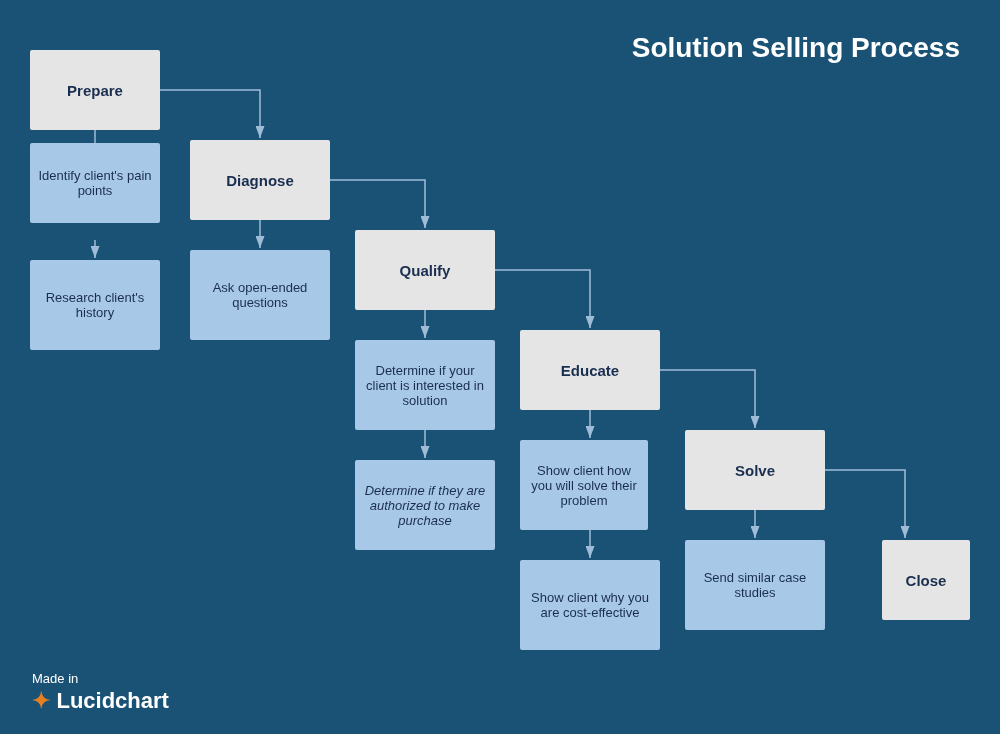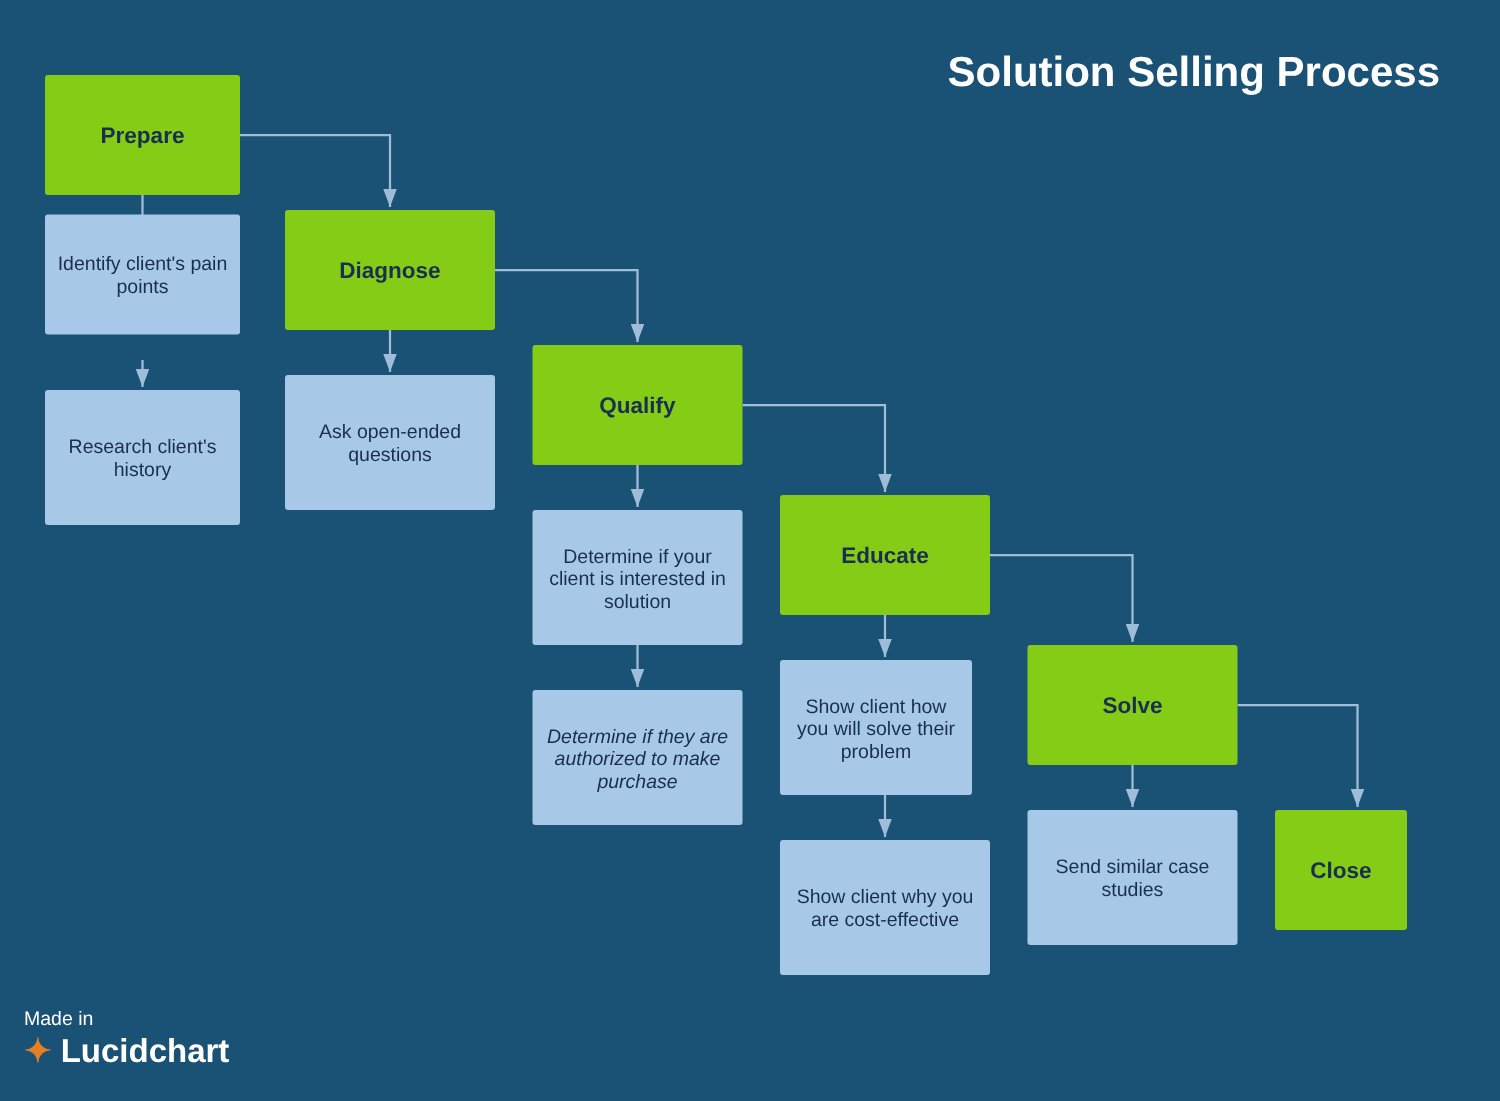--- a/index.html
+++ b/index.html
@@ -30,21 +30,21 @@
       align-items: center;
       justify-content: center;
       text-align: center;
       border-radius: 2px;
       font-size: 13px;
       color: #1a2e50;
       padding: 8px;
     }
 
     .box-dark {
-      background-color: #84cc16;
+      background-color: #e5e5e5;
       font-weight: bold;
       font-size: 15px;
       color: #1a2e50;
     }
 
     .box-light {
       background-color: #a8c8e8;
       font-size: 13px;
       color: #1a2e50;
     }
@@ -55,21 +55,21 @@
       top: 0;
       left: 0;
       width: 1000px;
       height: 734px;
       pointer-events: none;
     }
 
     .lucidchart-logo {
       position: absolute;
       bottom: 20px;
-      left: 16px;
+      left: 32px;
       color: white;
       font-size: 13px;
     }
     .lucidchart-logo .made-in {
       font-size: 13px;
       margin-bottom: 2px;
     }
     .lucidchart-logo .logo-text {
       display: flex;
       align-items: center;
@@ -130,21 +130,21 @@
     <div class="box box-dark" style="left: 190px; top: 140px; width: 140px; height: 80px;">Diagnose</div>
     <div class="box box-light" style="left: 190px; top: 250px; width: 140px; height: 90px;">Ask open-ended questions</div>
     <div class="box box-dark" style="left: 355px; top: 230px; width: 140px; height: 80px;">Qualify</div>
     <div class="box box-light" style="left: 355px; top: 340px; width: 140px; height: 90px;">Determine if your client is interested in solution</div>
     <div class="box box-light" style="left: 355px; top: 460px; width: 140px; height: 90px; font-style: italic;">Determine if they are authorized to make purchase</div>
     <div class="box box-dark" style="left: 520px; top: 330px; width: 140px; height: 80px;">Educate</div>
     <div class="box box-light" style="left: 520px; top: 440px; width: 128px; height: 90px;">Show client how you will solve their problem</div>
     <div class="box box-light" style="left: 520px; top: 560px; width: 140px; height: 90px;">Show client why you are cost-effective</div>
     <div class="box box-dark" style="left: 685px; top: 430px; width: 140px; height: 80px;">Solve</div>
     <div class="box box-light" style="left: 685px; top: 540px; width: 140px; height: 90px;">Send similar case studies</div>
-    <div class="box box-dark" style="left: 850px; top: 540px; width: 88px; height: 80px;">Close</div>
+    <div class="box box-dark" style="left: 882px; top: 540px; width: 88px; height: 80px;">Close</div>
   </div>
 
 <div class="lucidchart-logo">
   <div class="made-in">Made in</div>
   <div class="logo-text">
     <span class="logo-icon">✦</span>
     <span>Lucidchart</span>
   </div>
 </div>
 

